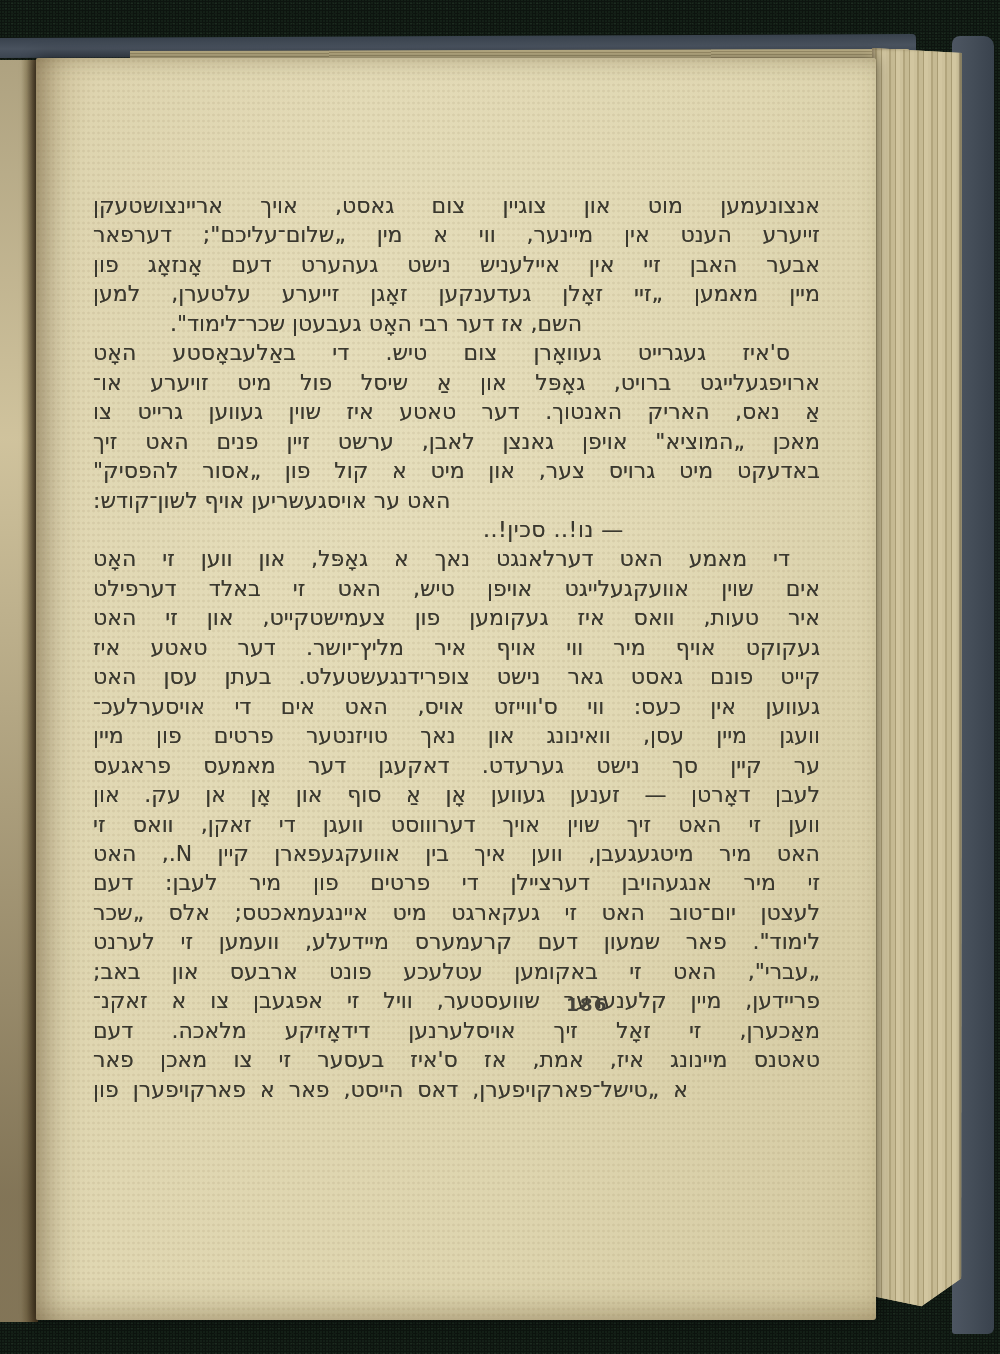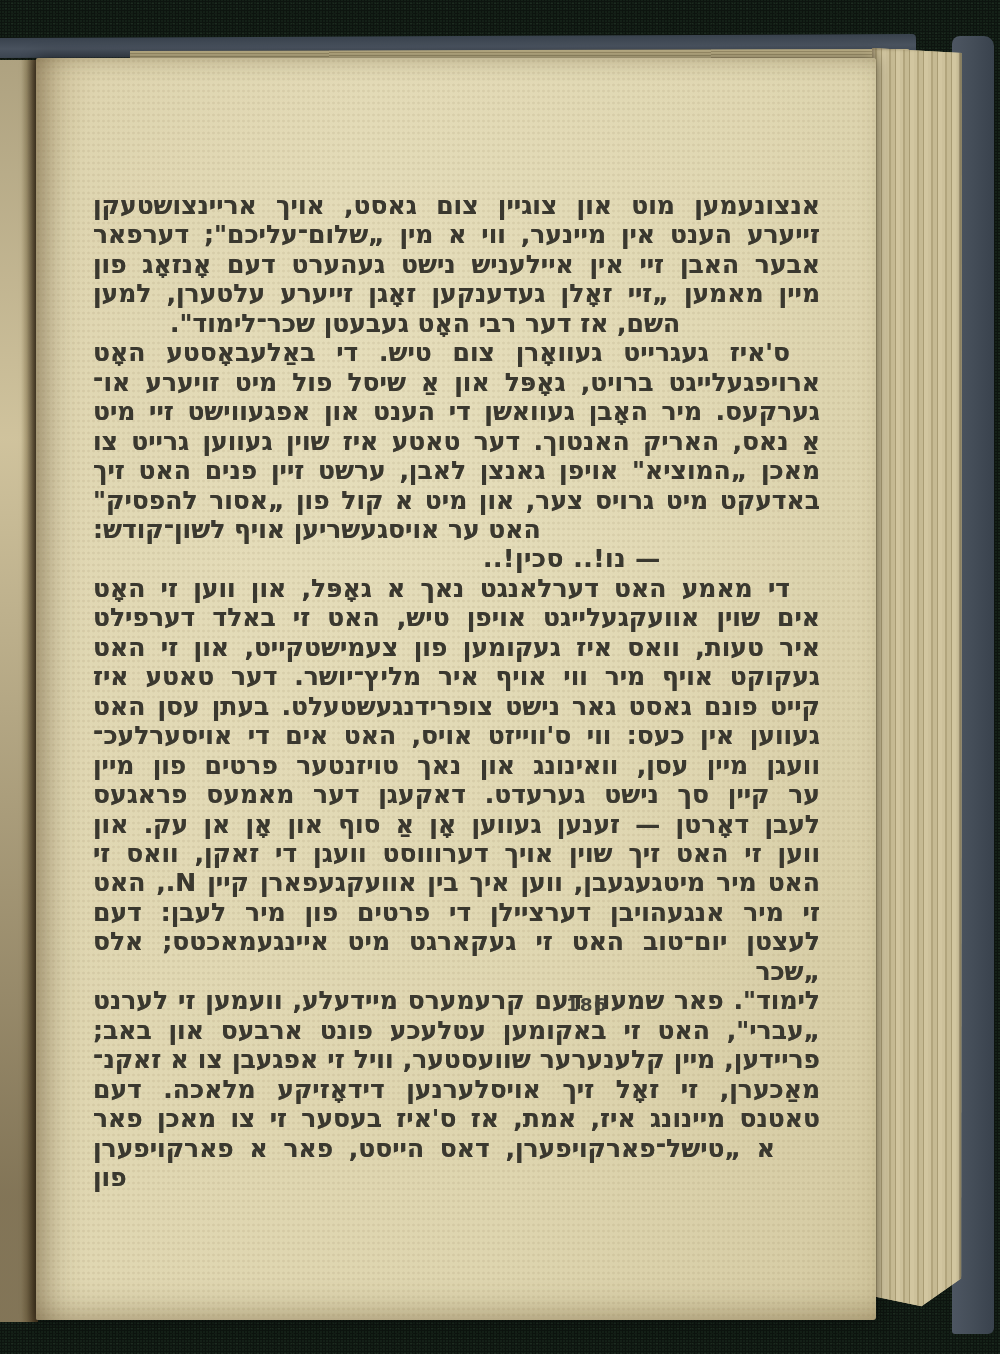--- a/index.html
+++ b/index.html
@@ -64,21 +64,21 @@
     position:absolute;inset:0;border-radius:inherit;
     background-image:radial-gradient(rgba(120,100,60,.10) 1px, transparent 1.4px);
     background-size:5px 6px;
     pointer-events:none;
   }
   
   .text-block{
     position:absolute;left:57px;top:133px;width:727px;
     direction:rtl;
     font-family:"DejaVu Sans",sans-serif;
-    font-size:25px;font-weight:bold;
+    font-size:22px;font-weight:normal;
     line-height:29.45px;
     color:#3a382f;
     text-shadow:0 0 .5px rgba(58,56,47,.6);
   }
   .l{display:block;text-align:justify;text-align-last:justify;}
   .l-ji{padding-right:30px;}
   .l-el{text-align:right;text-align-last:left;}
   .l-elo{text-align:center;text-align-last:left;padding-left:77px;}
   .l-elw{text-align:left;text-align-last:left;word-spacing:7px;}
   .l-dlg{text-align:center;text-align-last:left;padding-left:390px;letter-spacing:.5px;}
@@ -102,21 +102,20 @@
 <div class="page">
   <div class="grain"></div>
   <div class="text-block" id="text-block">
       <div class="l">אנצונעמען מוט און צוגיין צום גאסט, אויך אריינצושטעקן</div>
       <div class="l">זייערע הענט אין מיינער, ווי א מין „שלום־עליכם"; דערפאר</div>
       <div class="l">אבער האבן זיי אין איילעניש נישט געהערט דעם אָנזאָג פון</div>
       <div class="l">מיין מאמען „זיי זאָלן געדענקען זאָגן זייערע עלטערן, למען</div>
       <div class="l l-elo">השם, אז דער רבי האָט געבעטן שכר־לימוד".</div>
       <div class="l l-ji">ס'איז געגרייט געוואָרן צום טיש. די באַלעבאָסטע האָט</div>
       <div class="l">ארויפגעלייגט ברויט, גאָפּל און אַ שיסל פול מיט זויערע או־</div>
-      <div class="l">גערקעס. מיר האָבן געוואשן די הענט און אפגעווישט זיי מיט</div>
       <div class="l">אַ נאס, האריק האנטוך. דער טאטע איז שוין געווען גרייט צו</div>
       <div class="l">מאכן „המוציא" אויפן גאנצן לאבן, ערשט זיין פנים האט זיך</div>
       <div class="l">באדעקט מיט גרויס צער, און מיט א קול פון „אסור להפסיק"</div>
       <div class="l l-el">האט ער אויסגעשריען אויף לשון־קודש:</div>
       <div class="l l-dlg">— נו!.. סכין!..</div>
       <div class="l l-ji">די מאמע האט דערלאנגט נאך א גאָפּל, און ווען זי האָט</div>
       <div class="l">אים שוין אוועקגעלייגט אויפן טיש, האט זי באלד דערפילט</div>
       <div class="l">איר טעות, וואס איז געקומען פון צעמישטקייט, און זי האט</div>
       <div class="l">געקוקט אויף מיר ווי אויף איר מליץ־יושר. דער טאטע איז</div>
       <div class="l">קייט פונם גאסט גאר נישט צופרידנגעשטעלט. בעתן עסן האט</div>

